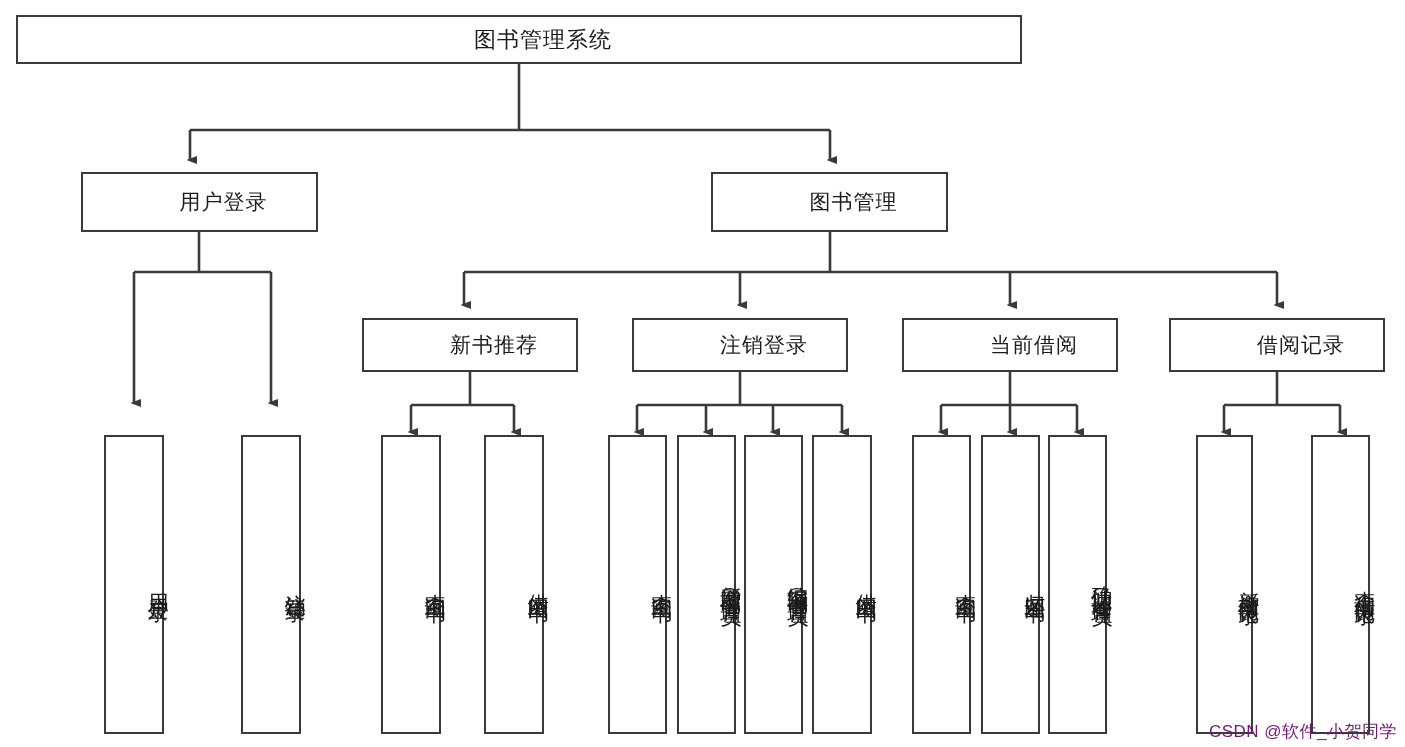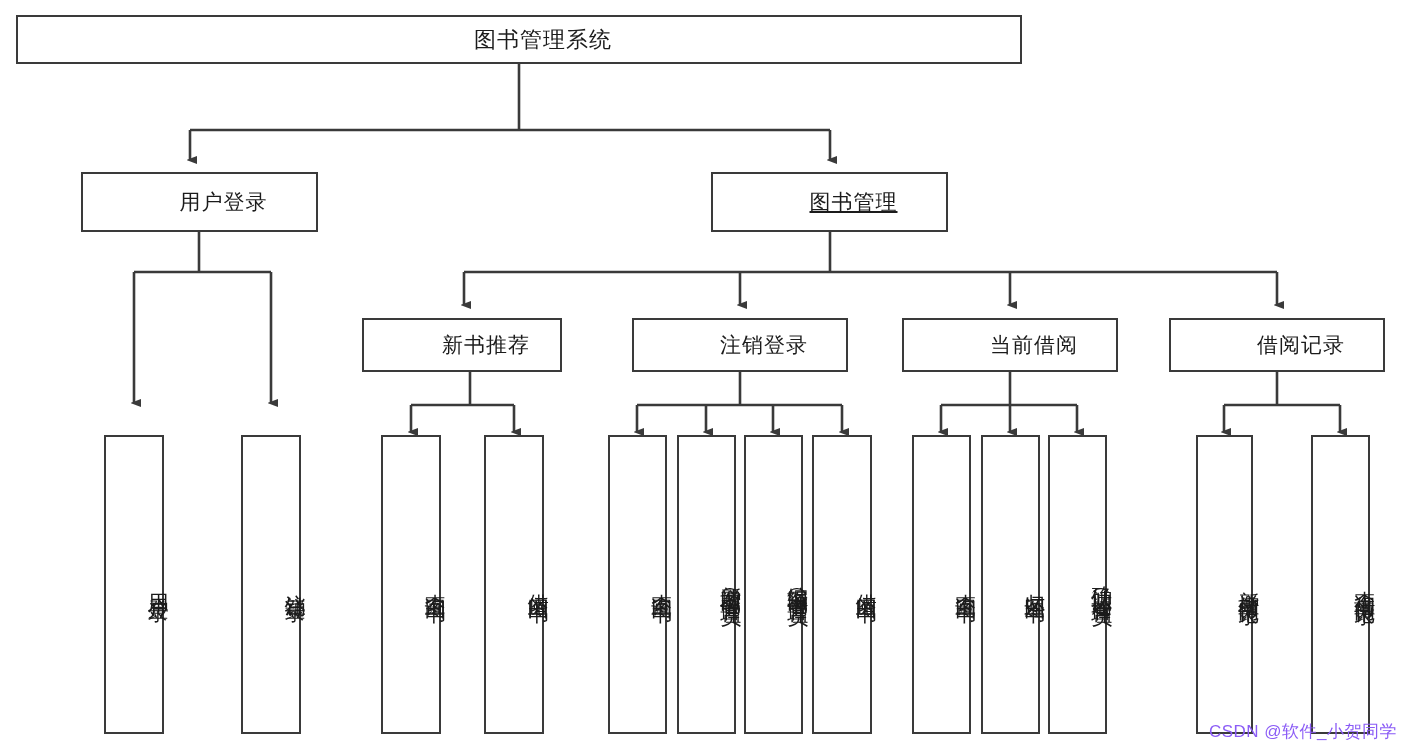--- a/index.html
+++ b/index.html
@@ -60,21 +60,21 @@
     margin-top: 70px;
   }
   .leaf-top .vtext {
     margin-top: 4px;
   }
   .watermark {
     position: absolute;
     right: 8px;
     bottom: 4px;
     font-size: 17px;
-    color: #8b5cf6;
+    color: #701a75;
     letter-spacing: 0.5px;
     white-space: nowrap;
   }
 </style>
 </head>
 <body>
 
 <div id="canvas">
 
   <svg class="edges" viewBox="0 0 1405 747">
@@ -127,25 +127,25 @@
     </g>
   </svg>
 
   <div class="node h title" style="left:16px; top:15px; width:1006px; height:49px;">
     <span>图书管理系统</span>
   </div>
 
   <div class="node h" style="left:81px; top:172px; width:237px; height:60px;">
     <span>用户登录</span>
   </div>
-  <div class="node h" style="left:711px; top:172px; width:237px; height:60px;text-decoration:underline;">
+  <div class="node h" style="left:711px; top:172px; width:237px; height:60px;">
     <span>图书管理</span>
   </div>
 
-  <div class="node h" style="left:362px; top:318px; width:200px; height:54px;">
+  <div class="node h" style="left:362px; top:318px; width:216px; height:54px;">
     <span>新书推荐</span>
   </div>
   <div class="node h" style="left:632px; top:318px; width:216px; height:54px;">
     <span>注销登录</span>
   </div>
   <div class="node h" style="left:1169px; top:318px; width:216px; height:54px;">
     <span>借阅记录</span>
   </div>
   <div class="node h" style="left:902px; top:318px; width:216px; height:54px;">
     <span>当前借阅</span>

